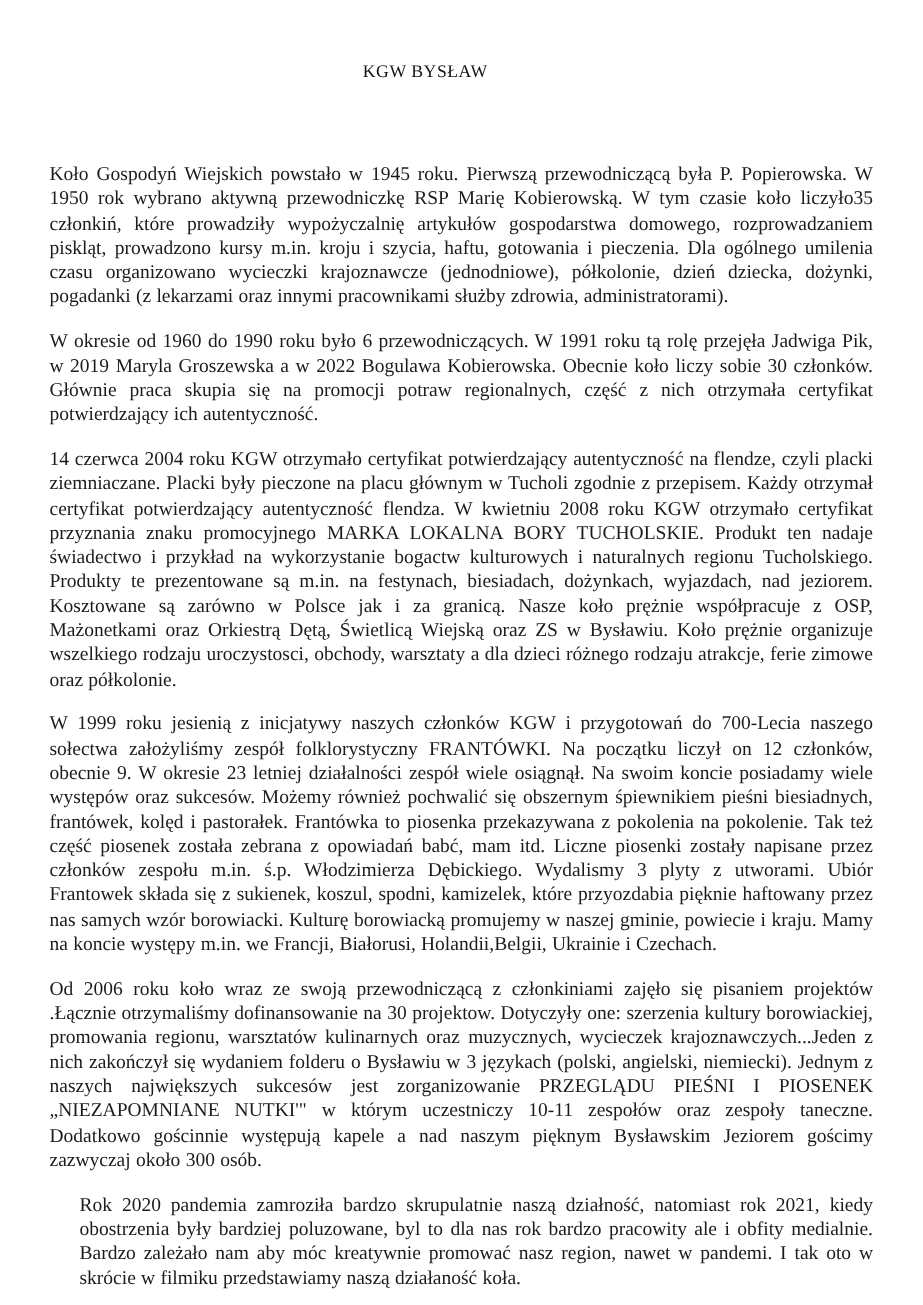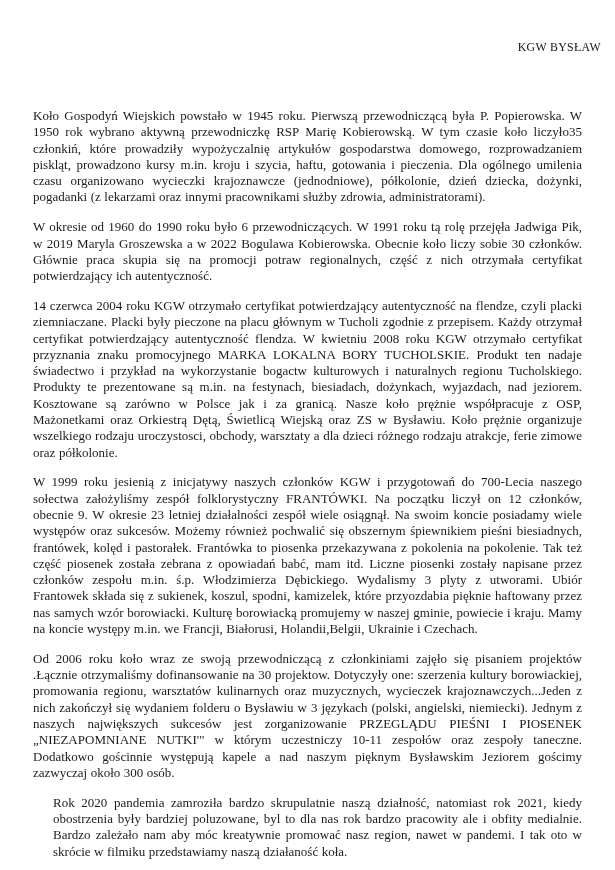--- a/index.html
+++ b/index.html
@@ -21,26 +21,25 @@
     width: 615px;
     height: 870px;
     background: #ffffff;
     box-sizing: border-box;
   }
   .doc-title {
     position: absolute;
     top: 40px;
     left: 0;
     width: 567px;
-    text-align: right;
+    text-align: center;
     font-size: 11.8px;
     letter-spacing: 0.35px;
     color: #151515;
     font-weight: 400;
-    padding-left: 34px;
   }
   .body-text {
     position: absolute;
     top: 108px;
     left: 33px;
     width: 549px;
   }
   p.para {
     margin: 0 0 13.6px 0;
     font-size: 13px;

